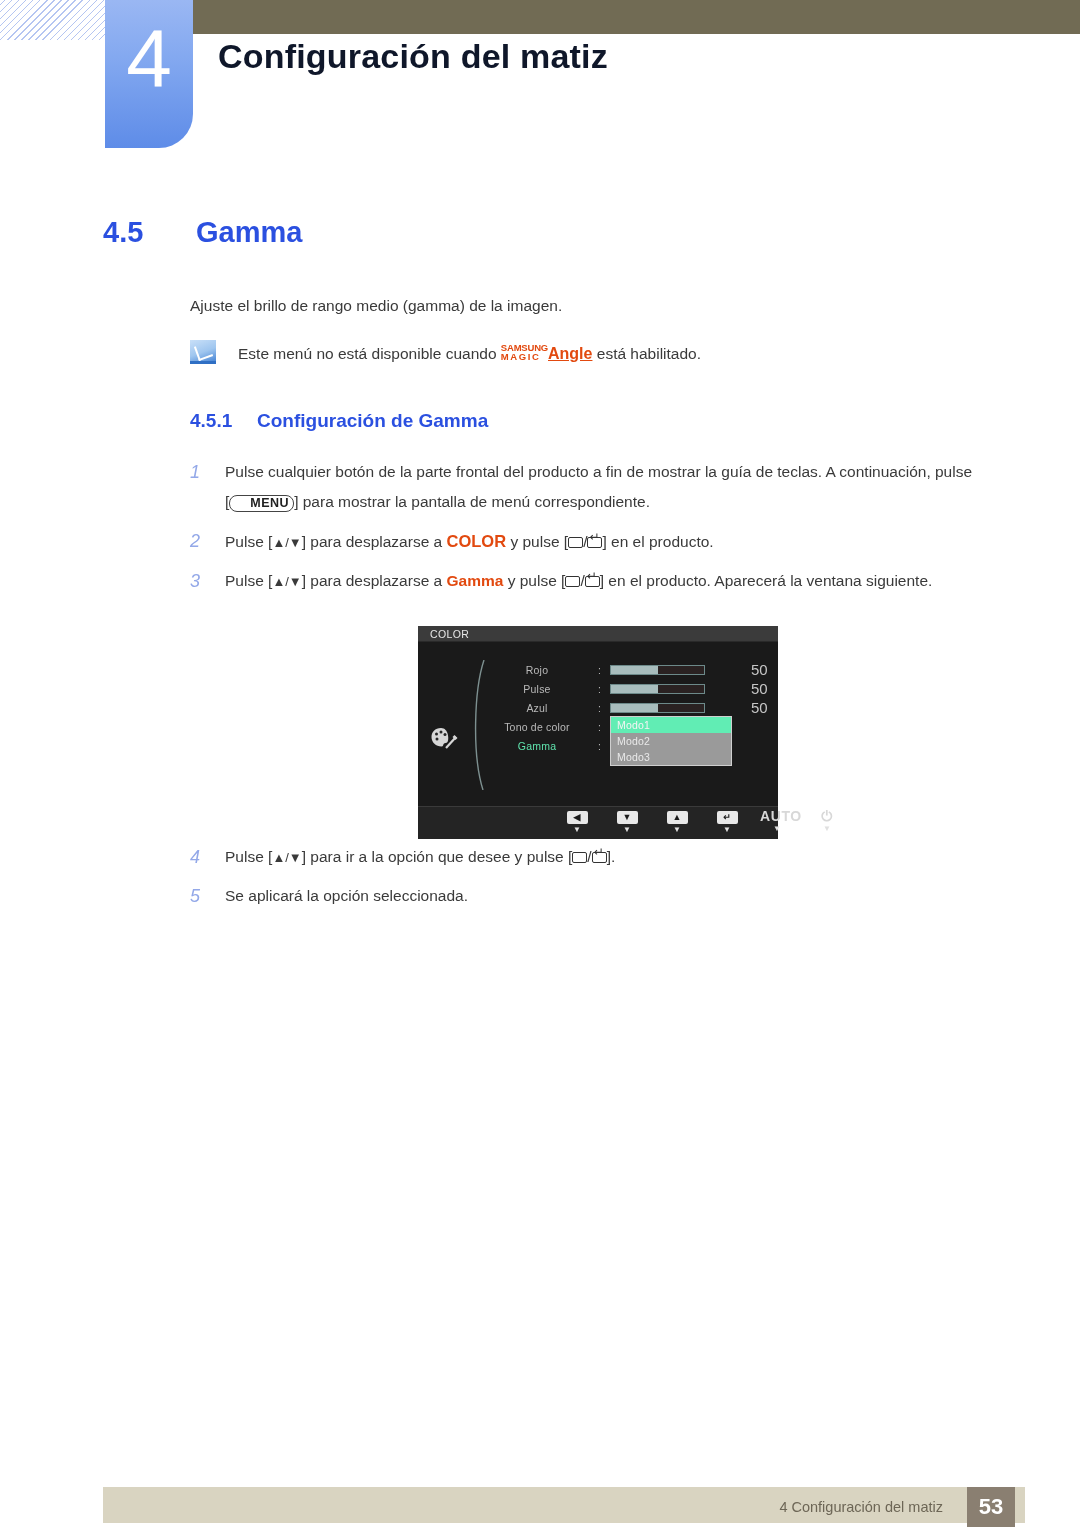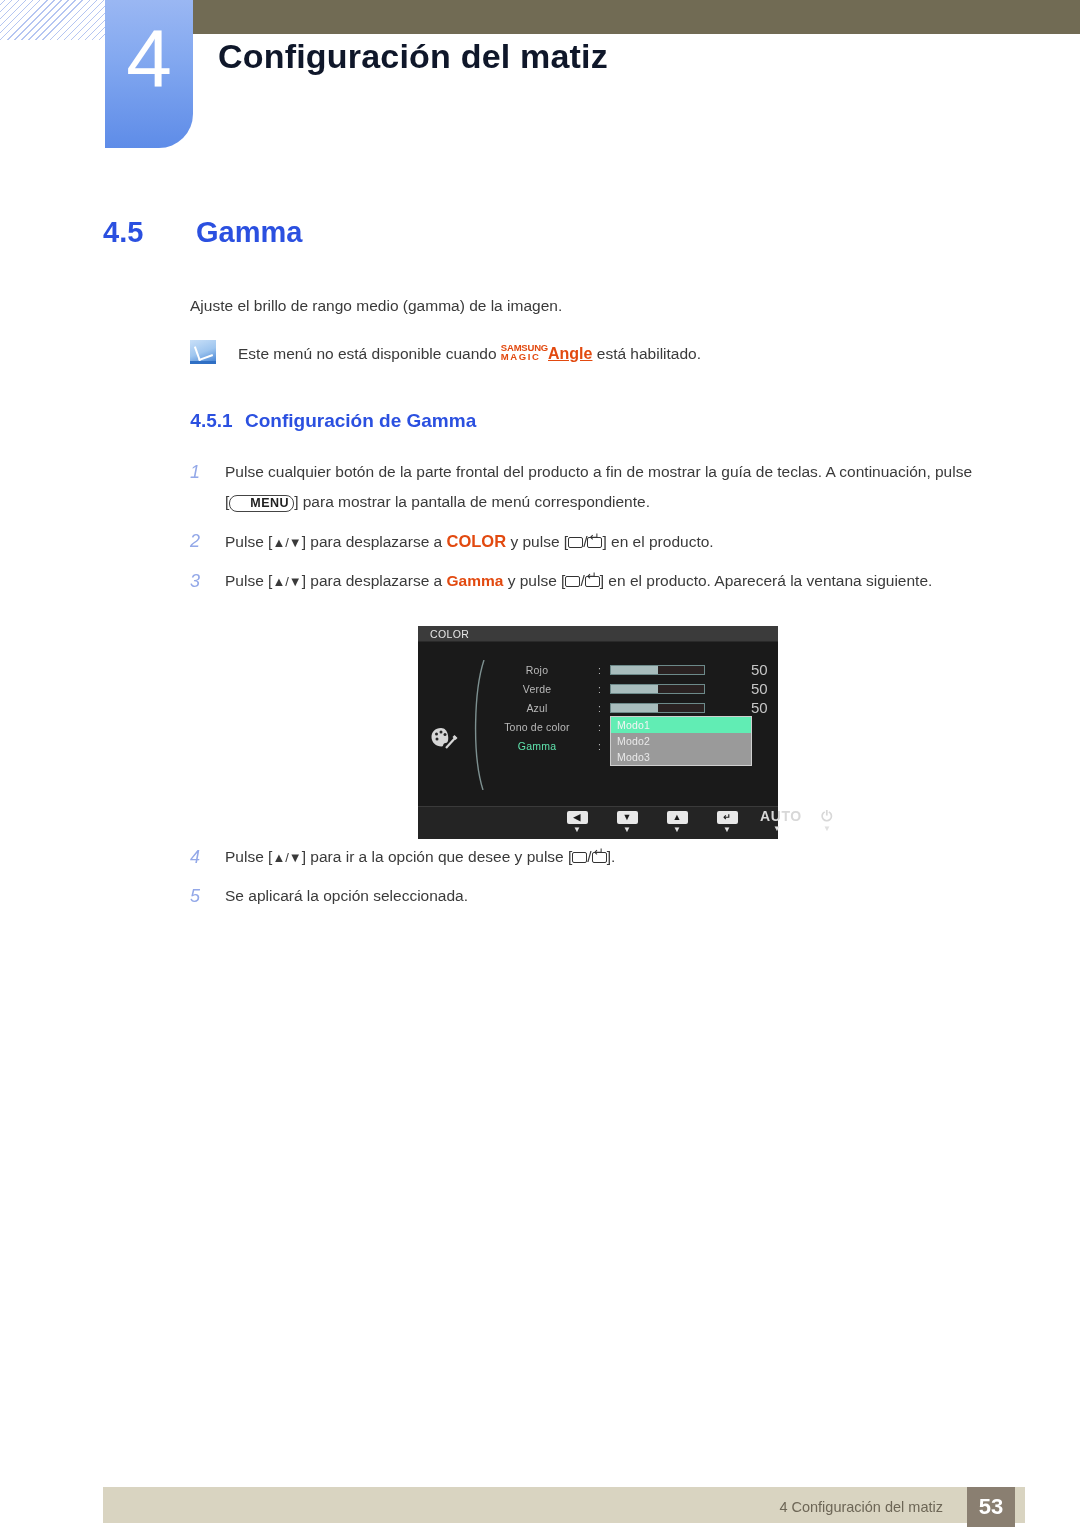--- a/index.html
+++ b/index.html
@@ -74,25 +74,24 @@
     left: 103px;
     font-size: 29px;
     font-weight: bold;
     color: #2b50e0;
   }
   .sec-title .num { display: inline-block; width: 93px; }
 
   .subsec-title {
     position: absolute;
     top: 410px;
-    left: 178px;
+    left: 190px;
     font-size: 19px;
     font-weight: bold;
     color: #2b50e0;
-    text-align: center;
   }
   .subsec-title .num { display: inline-block; width: 67px; }
 
   
   .intro {
     position: absolute;
     top: 297px;
     left: 190px;
     font-size: 15.5px;
     color: #3a3a3a;
@@ -267,21 +266,21 @@
   }
   .slider-num {
     margin-left: 46px;
     font-size: 15px;
     color: #c6c6c6;
   }
   .dropdown {
     position: absolute;
     left: 192px;
     top: 74px;
-    width: 142px;
+    width: 122px;
     background: #9a9a9a;
     border: 1px solid #cfcfcf;
     box-sizing: border-box;
   }
   .dd-item {
     height: 16px;
     line-height: 16px;
     padding-left: 6px;
     font-size: 10.5px;
     color: #e9e9e9;
@@ -423,21 +422,21 @@
     <div class="osd-rows" id="osd-rows">
         <div class="osd-row">
           <div class="osd-label">Rojo</div>
           <div class="osd-colon">:</div>
           <div class="slider">
             <div class="fill" style="width: 50%;"></div>
           </div>
           <div class="slider-num">50</div>
         </div>
         <div class="osd-row">
-          <div class="osd-label">Verde</div>
+          <div class="osd-label">Pulse</div>
           <div class="osd-colon">:</div>
           <div class="slider">
             <div class="fill" style="width: 50%;"></div>
           </div>
           <div class="slider-num">50</div>
         </div>
         <div class="osd-row">
           <div class="osd-label">Azul</div>
           <div class="osd-colon">:</div>
           <div class="slider">

